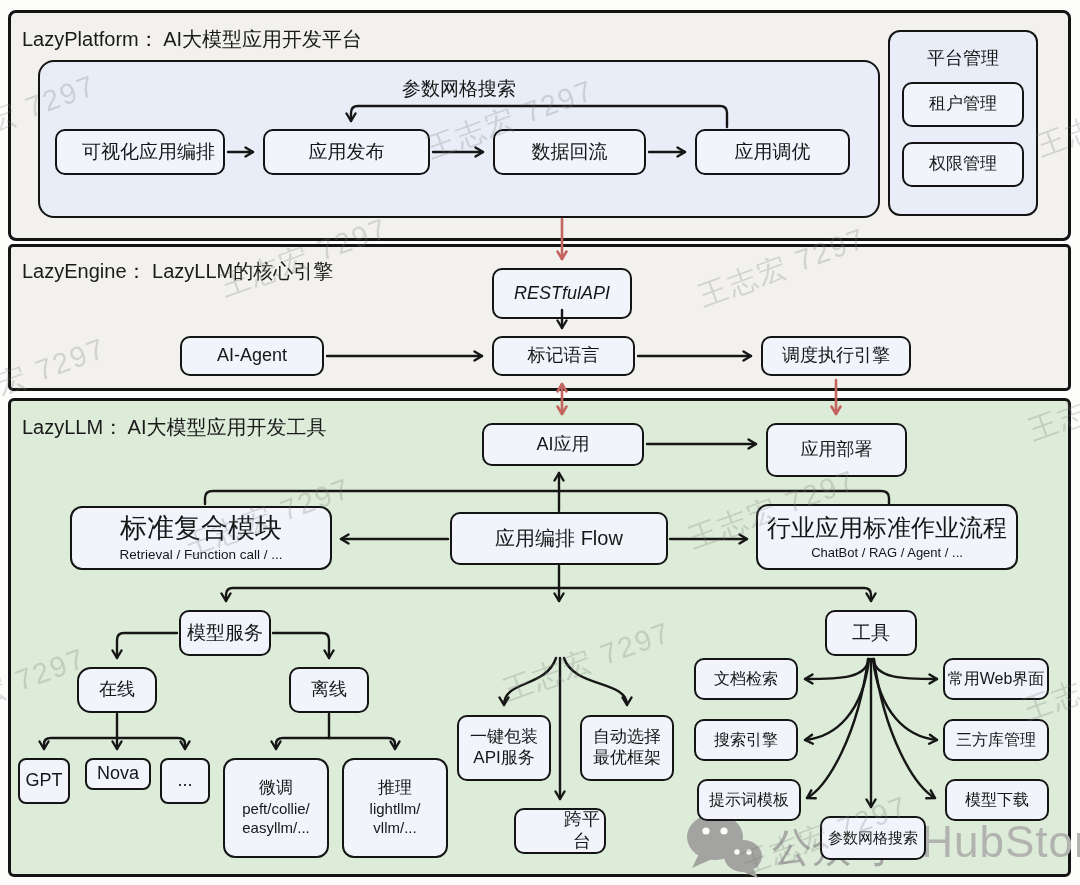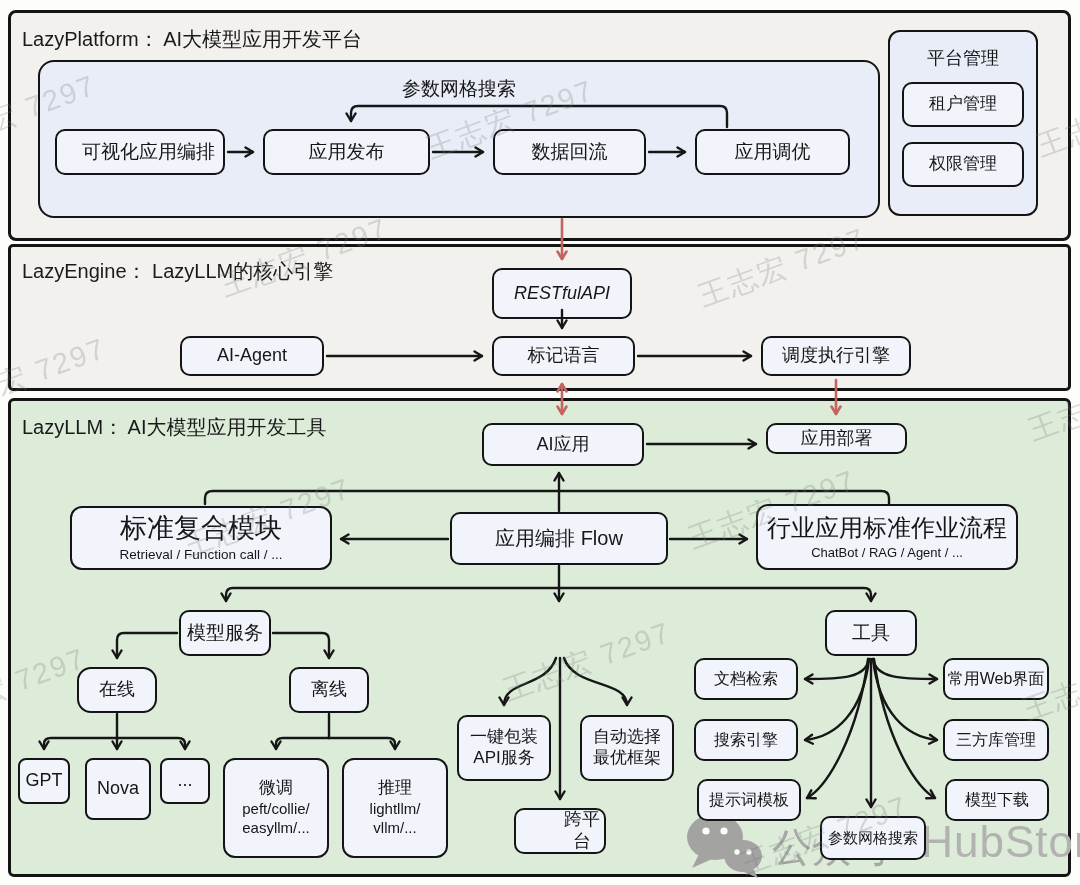--- a/index.html
+++ b/index.html
@@ -93,21 +93,21 @@
   <div class="node fs18" style="left:492px;top:336px;width:143px;height:40px;">
       <span>标记语言</span>
     </div>
   <div class="node fs18" style="left:761px;top:336px;width:150px;height:40px;">
       <span>调度执行引擎</span>
     </div>
 
   <div class="node fs18" style="left:482px;top:423px;width:162px;height:43px;">
       <span>AI应用</span>
     </div>
-  <div class="node fs18" style="left:766px;top:423px;width:141px;height:31px;">
+  <div class="node fs18" style="left:766px;top:423px;width:141px;height:54px;">
       <span>应用部署</span>
     </div>
 
   <div class="node r12" style="left:70px;top:506px;width:262px;height:64px;">
     <span class="t27">标准复合模块</span>
     <span class="t14">Retrieval / Function call / ...</span>
   </div>
   <div class="node fs20" style="left:450px;top:512px;width:218px;height:53px;">
       <span>应用编排 Flow</span>
     </div>
@@ -126,21 +126,21 @@
   <div class="node fs18" style="left:77px;top:667px;width:80px;height:46px;border-radius:14px;">
       <span>在线</span>
     </div>
   <div class="node fs18" style="left:289px;top:667px;width:80px;height:46px;">
       <span>离线</span>
     </div>
 
   <div class="node fs18 r8" style="left:18px;top:758px;width:52px;height:46px;">
       <span>GPT</span>
     </div>
-  <div class="node fs18 r8" style="left:85px;top:758px;width:66px;height:62px;">
+  <div class="node fs18 r8" style="left:85px;top:758px;width:66px;height:32px;">
       <span>Nova</span>
     </div>
   <div class="node fs18 r8" style="left:160px;top:758px;width:50px;height:46px;">
       <span>...</span>
     </div>
 
   <div class="node r12" style="left:223px;top:758px;width:106px;height:100px;">
     <span class="fs17">微调</span>
     <span class="sub">peft/collie/</span>
     <span class="sub">easyllm/...</span>

